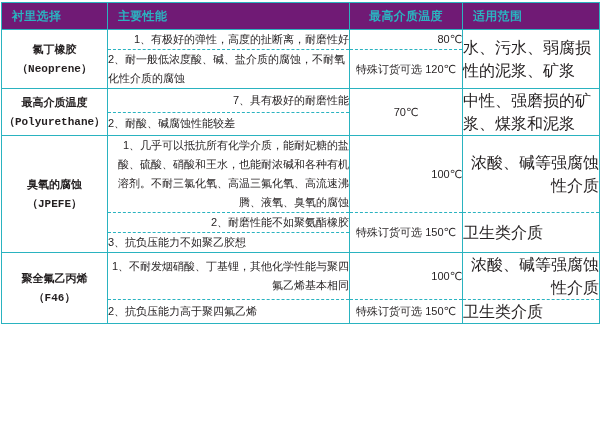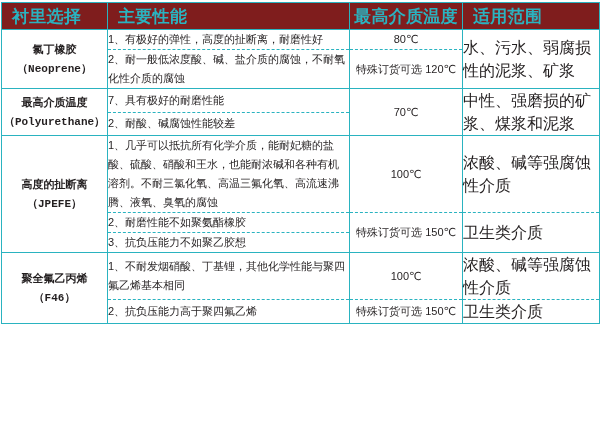--- a/index.html
+++ b/index.html
@@ -25,23 +25,23 @@
     width: 598px;
     margin: 2px 1px 0 1px;
     table-layout: fixed;
   }
   table.spec td, table.spec th {
     border: 1px solid #2ab3c0;
     vertical-align: middle;
     padding: 0;
   }
   .hdr td {
-    background: #7f1d1d;
+    background: #701a75;
     color: #2ab3c0;
-    font-size: 17px;
+    font-size: 12px;
     font-weight: bold;
     text-align: center;
     height: 26px;
     letter-spacing: 0.3px;
   }
   .hdr td.left-pad {
     text-align: left;
     padding-left: 10px;
   }
   .col-a { width: 106px; }
@@ -77,21 +77,21 @@
     padding: 6px 4px;
   }
   .cell-range {
     font-size: 16px;
     line-height: 23px;
     color: #231f20;
     padding: 7px 9px 7px 11px;
     text-align: left;
   }
   
-  .dash-bottom { border-bottom: 1px dashed #2ab3c0 !important; }
+  .dash-bottom { border-bottom: 1px dashed #2ab3c0 !important; text-align: right; }
   .dash-top { border-top: 1px dashed #2ab3c0 !important; }
 </style>
 </head>
 <body>
 
 <div class="sheet">
   <table class="spec">
     <colgroup>
       <col class="col-a">
         <col class="col-b">
@@ -128,21 +128,21 @@
         <td class="cell-perf dash-bottom">7、具有极好的耐磨性能</td>
         <td class="cell-temp" rowspan="2">70℃</td>
         <td class="cell-range" rowspan="2">中性、强磨损的矿浆、煤浆和泥浆</td>
       </tr>
       <tr>
         <td class="cell-perf dash-top">2、耐酸、碱腐蚀性能较差</td>
       </tr>
 
       <tr>
         <td class="cell-name" rowspan="3">
-          <span>高度的扯断离</span>
+          <span>臭氧的腐蚀</span>
           <span class="sub">（JPEFE）</span>
         </td>
         <td class="cell-perf dash-bottom">1、几乎可以抵抗所有化学介质，能耐妃糖的盐酸、硫酸、硝酸和王水，也能耐浓碱和各种有机溶剂。不耐三氯化氧、高温三氟化氧、高流速沸腾、液氧、臭氧的腐蚀</td>
         <td class="cell-temp dash-bottom">100℃</td>
         <td class="cell-range dash-bottom">浓酸、碱等强腐蚀性介质</td>
       </tr>
       <tr>
         <td class="cell-perf dash-top dash-bottom">2、耐磨性能不如聚氨酯橡胶</td>
         <td class="cell-temp dash-top" rowspan="2">特殊订货可选 150℃</td>
         <td class="cell-range dash-top" rowspan="2">卫生类介质</td>

